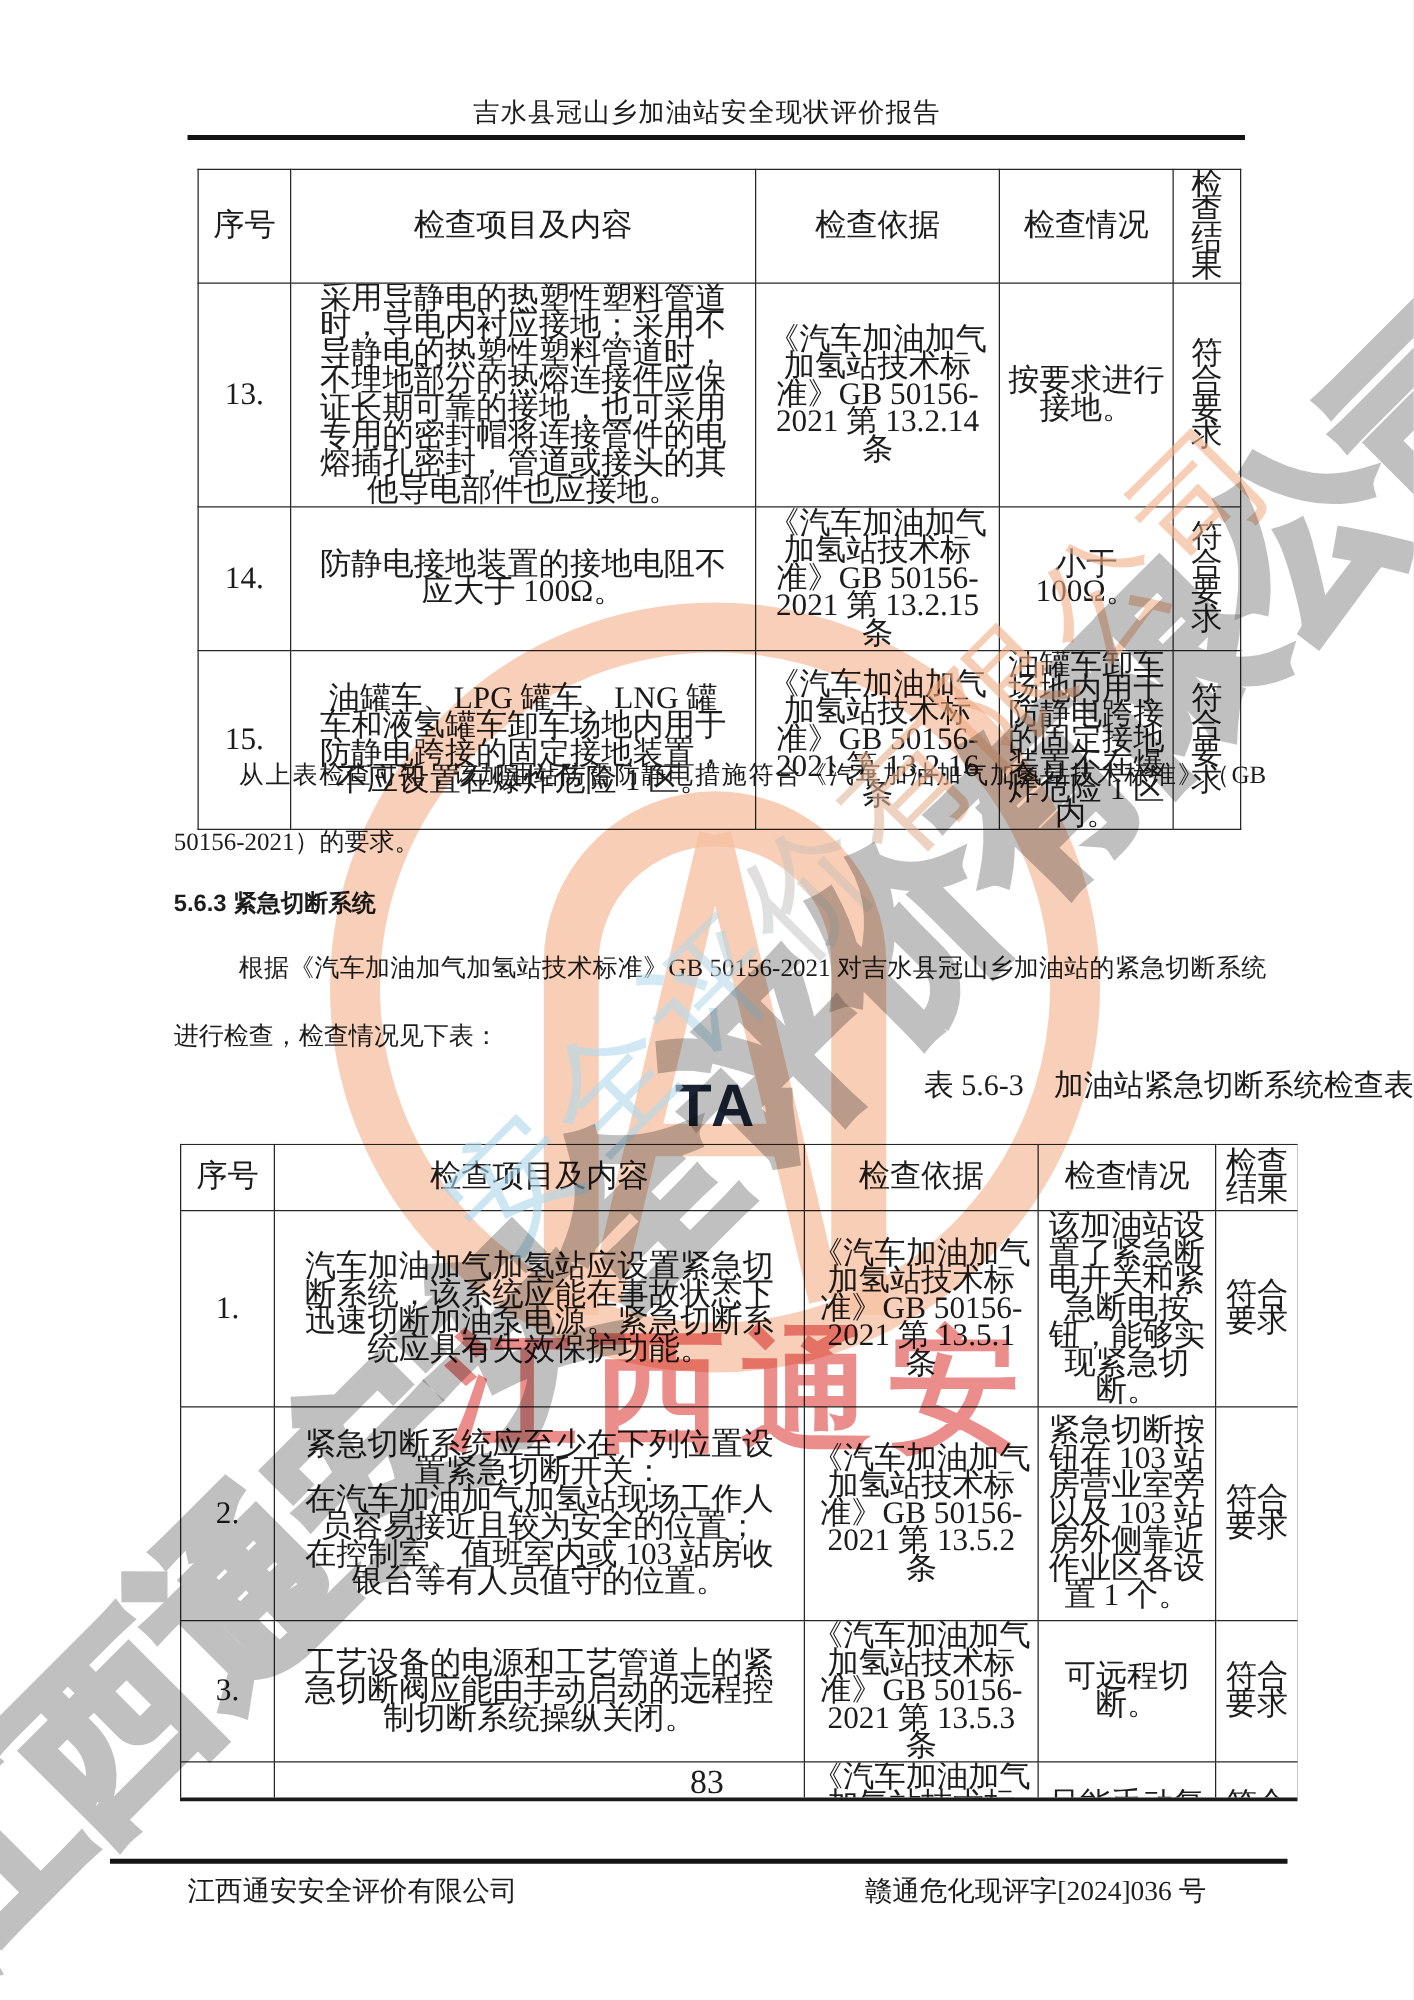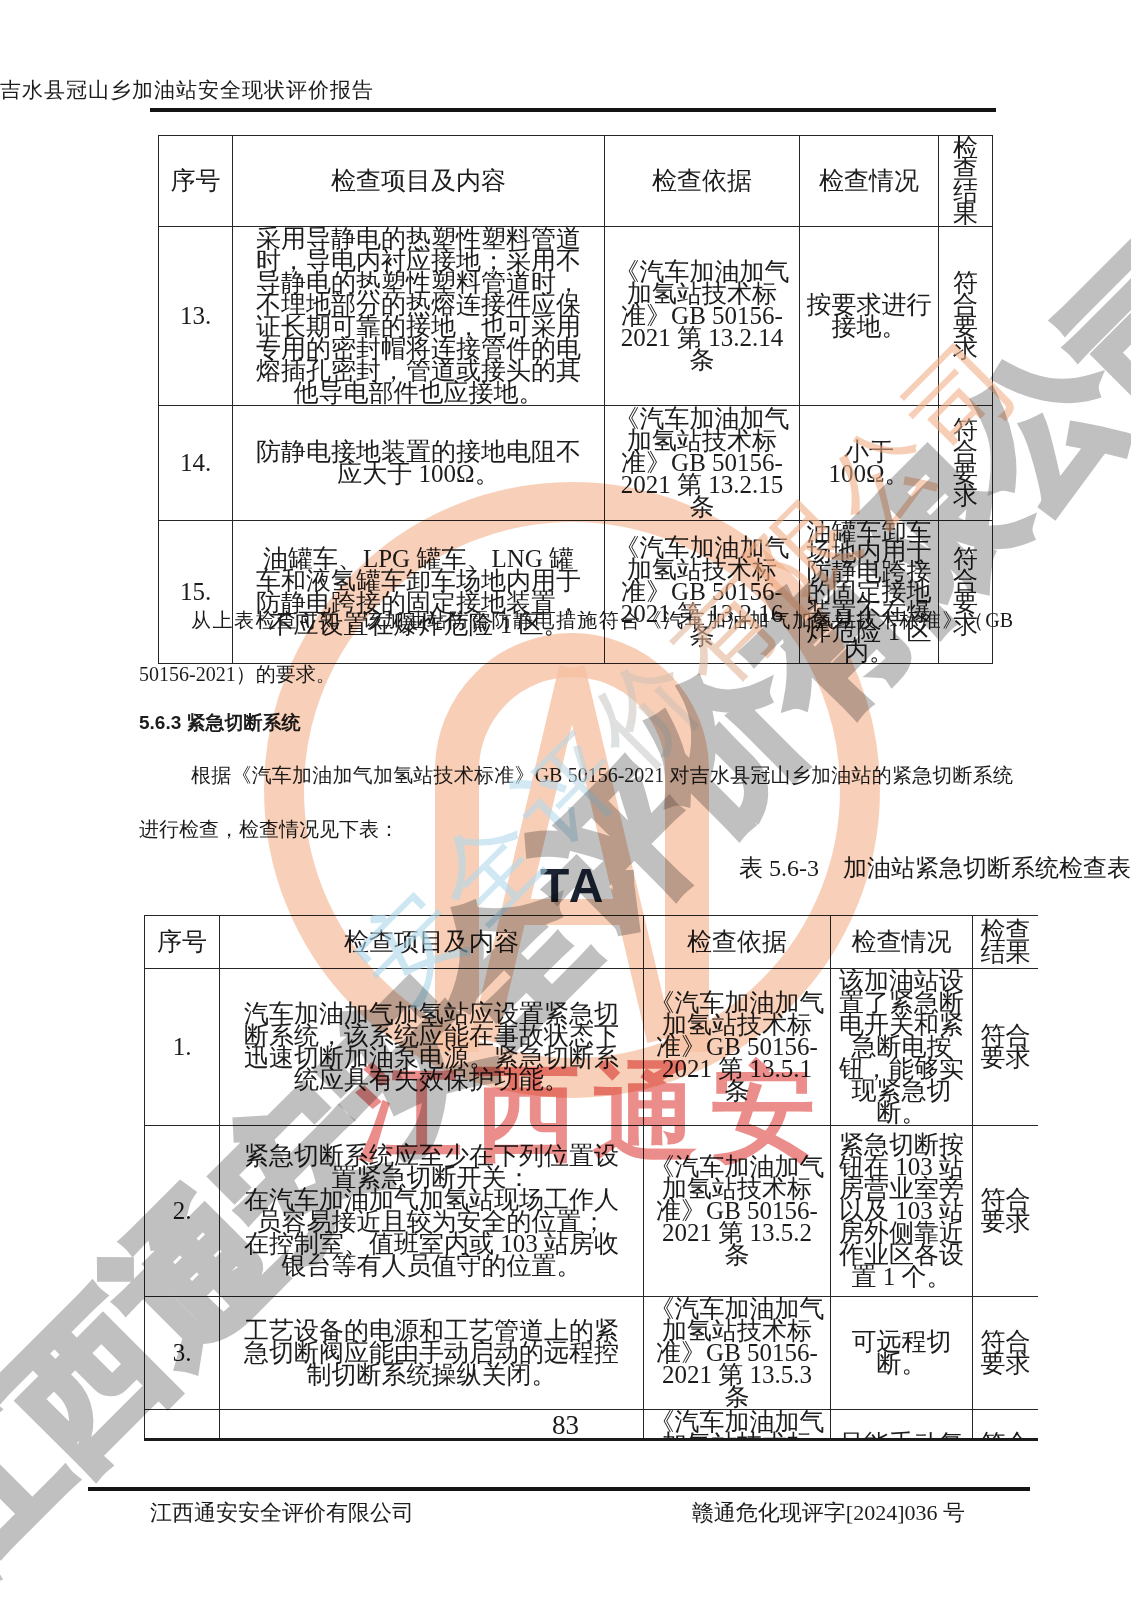--- a/index.html
+++ b/index.html
@@ -1,20 +1,20 @@
 <!DOCTYPE html>
 <html><head>
 <meta charset="utf-8">
 <style>
   html,body{margin:0;padding:0;background:#e8e8e8;}
   .page{position:relative;width:1131px;height:1600px;margin:0 auto;background:#ffffff;
         font-family:"Liberation Serif","DejaVu Serif",serif;color:#1c1c1c;overflow:hidden;}
 
   
-  .doc-title{position:absolute;top:76px;left:0;width:100%;
+  .doc-title{position:absolute;top:76px;left:0;width:100%;text-align:center;
              font-size:21px;letter-spacing:1px;}
   .header-rule{position:absolute;left:150px;top:108px;width:846px;height:4px;background:#141414;}
   .page-number{position:absolute;top:1410px;left:0;width:100%;text-align:center;font-size:27px;}
   .footer-rule{position:absolute;left:88px;top:1487px;width:942px;height:4px;background:#141414;}
   .footer-left{position:absolute;left:150px;top:1498px;font-size:22px;}
   .footer-right{position:absolute;right:166px;top:1498px;font-size:22px;}
 
   
   .para{position:absolute;left:139px;width:874px;font-size:20px;line-height:54px;
         text-align:justify;text-indent:52px;}

